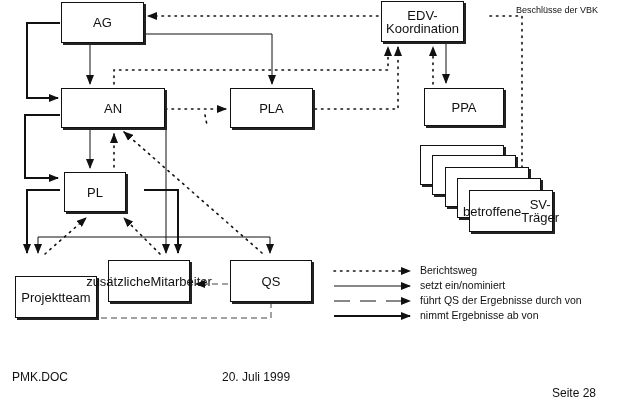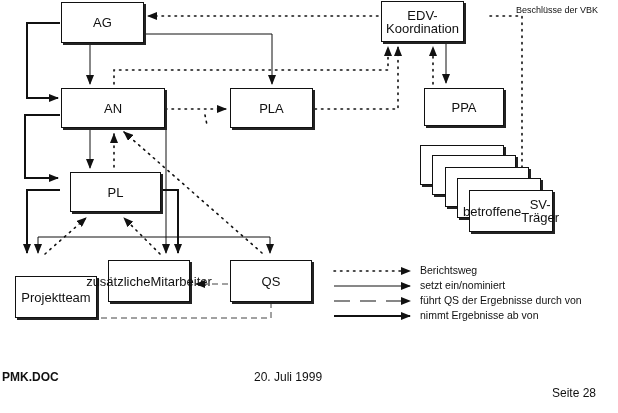--- a/index.html
+++ b/index.html
@@ -74,21 +74,21 @@
     <path d="M334,316 L410,316" stroke-width="2.2" marker-end="url(#ah)"></path>
   </g>
 </svg>
 
 <div class="box bold" style="left:61px;top:2px;width:83px;height:41px;">
   <span>AG</span>
 </div>
 <div class="box bold" style="left:61px;top:88px;width:104px;height:40px;">
   <span>AN</span>
 </div>
-<div class="box bold" style="left:70px;top:172px;width:91px;height:40px;">
+<div class="box bold" style="left:64px;top:172px;width:62px;height:40px;">
   <span>PL</span>
 </div>
 <div class="box bold" style="left:230px;top:88px;width:83px;height:40px;">
   <span>PLA</span>
 </div>
 <div class="box" style="left:381px;top:1px;width:83px;height:41px;flex-direction:column;">
   <span>EDV-</span>
   <span>Koordination</span>
 </div>
 <div class="box bold" style="left:424px;top:88px;width:80px;height:38px;">
@@ -115,15 +115,15 @@
 </div>
 <div class="box bold" style="left:230px;top:260px;width:82px;height:42px;">
   <span>QS</span>
 </div>
 
 <div class="legend-text" style="left:420px;top:264px;">Berichtsweg</div>
 <div class="legend-text" style="left:420px;top:279px;">setzt ein/nominiert</div>
 <div class="legend-text" style="left:420px;top:294px;">führt QS der Ergebnisse durch von</div>
 <div class="legend-text" style="left:420px;top:309px;">nimmt Ergebnisse ab von</div>
 
-<div class="footer" style="left:2px;font-weight:bold;">PMK.DOC</div>
-<div class="footer" style="left:222px;margin-left:32px;">20. Juli 1999</div>
+<div class="footer" style="left:12px;">PMK.DOC</div>
+<div class="footer" style="left:222px;">20. Juli 1999</div>
 <div class="footer" style="left:552px;margin-top:16px;">Seite 28</div>
 
 </body></html>

